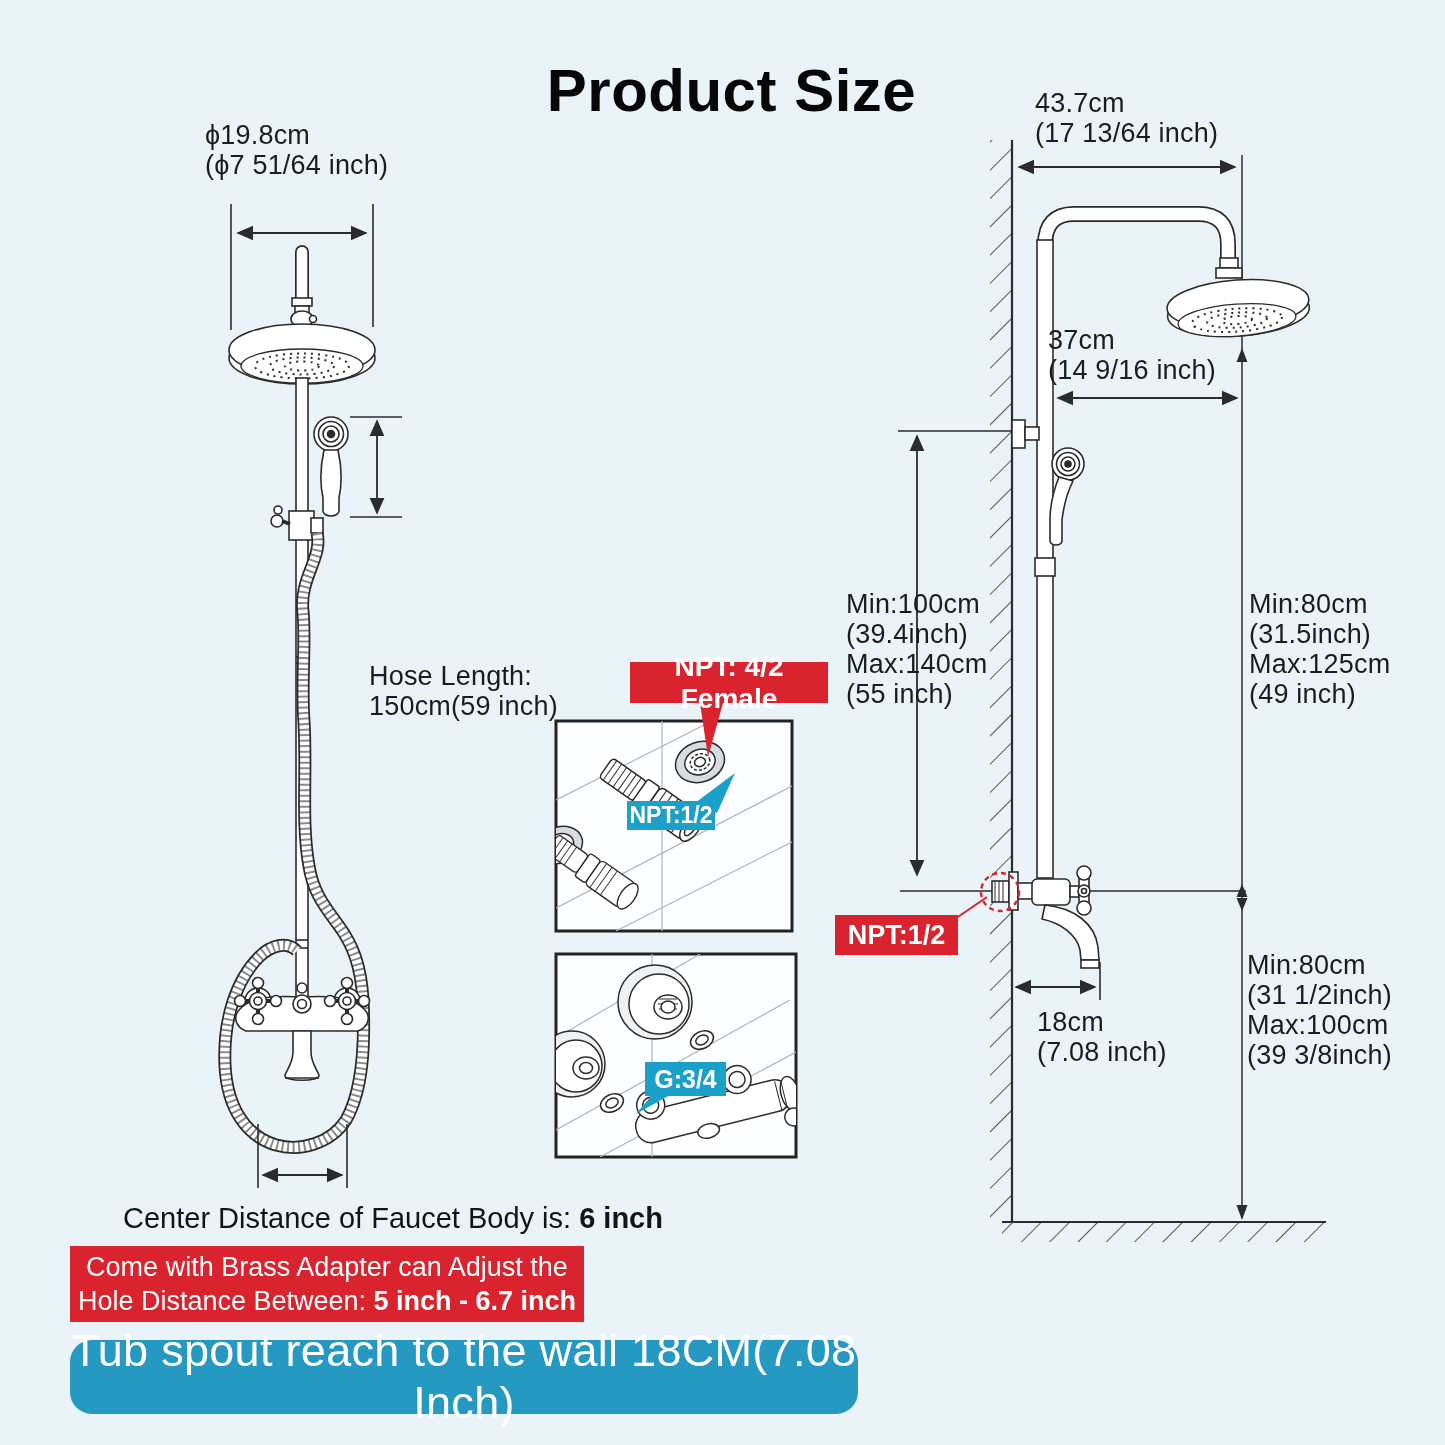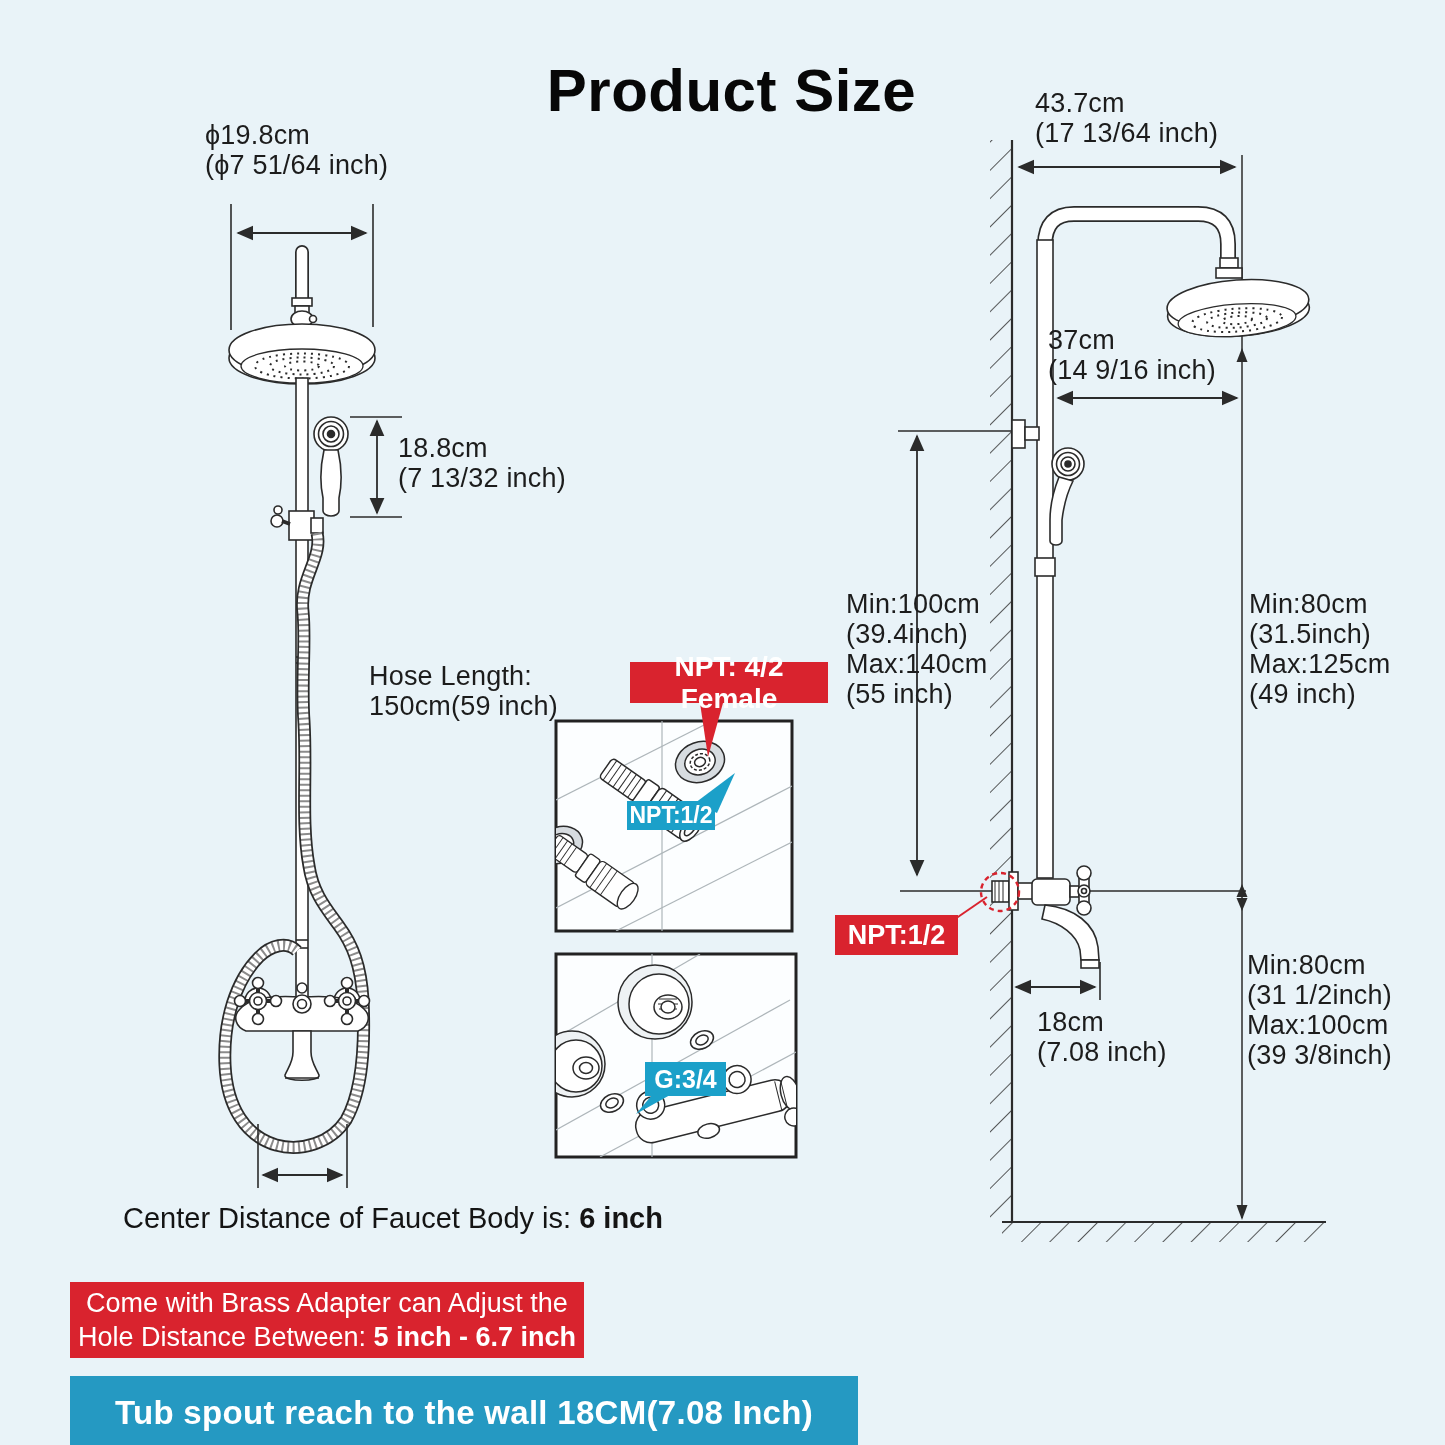--- a/index.html
+++ b/index.html
@@ -21,24 +21,24 @@
   .callout{
     position:absolute;display:flex;align-items:center;justify-content:center;
     color:#ffffff;font-weight:700;text-align:center;
   }
   .callout.red{background:#d9232e;}
   .callout.blue{background:#1ba0c9;}
   .note-line{position:absolute;font-size:29px;color:#141414;margin-left:40px;}
   .note-line b{font-weight:700;}
   .banner{
     position:absolute;display:flex;flex-direction:column;align-items:center;
-    justify-content:center;color:#fff;text-align:center;margin-top:36px;
+    justify-content:center;color:#fff;text-align:center;
   }
   .banner.red{background:#d9232e;font-size:27px;line-height:34px;}
-  .banner.blue{background:#2599c2;font-size:33px;font-weight:700;letter-spacing:0.3px;}
+  .banner.blue{background:#2599c2;font-size:45px;font-weight:400;letter-spacing:0.3px;border-radius:22px;}
 </style>
 </head>
 <body>
 
 <div id="stage">
 
   <svg id="art" width="1445" height="1445" viewBox="0 0 1445 1445">
     <defs>
       <marker id="ah" viewBox="0 0 10 10" refX="9" refY="5" markerWidth="9.5" markerHeight="9.5" orient="auto-start-reverse">
         <path d="M0,0.6 L10,5 L0,9.4 Z" fill="#2b2b2b"></path>
@@ -334,22 +334,20 @@
       <polygon points="1242,911 1236.5,898 1247.5,898" fill="#2b2b2b" stroke="none"></polygon>
       <polygon points="1242,1220 1236.5,1205 1247.5,1205" fill="#2b2b2b" stroke="none"></polygon>
     </g>
   </svg>
 
   <div class="title">Product Size</div>
 
   <div class="dimlabel" style="left:205px;top:120px;">ϕ19.8cm
 (ϕ7 51/64 inch)</div>
 
-  <div class="dimlabel" style="left:398px;top:433px;">18.8cm
-(7 13/32 inch)</div>
 
   <div class="dimlabel" style="left:357px;top:661px;margin-left:12px;">Hose Length:
 150cm(59 inch)</div>
 
   <div class="dimlabel" style="left:1035px;top:88px;">43.7cm
 (17 13/64 inch)</div>
 
   <div class="dimlabel" style="left:1048px;top:325px;">37cm
 (14 9/16 inch)</div>
 

